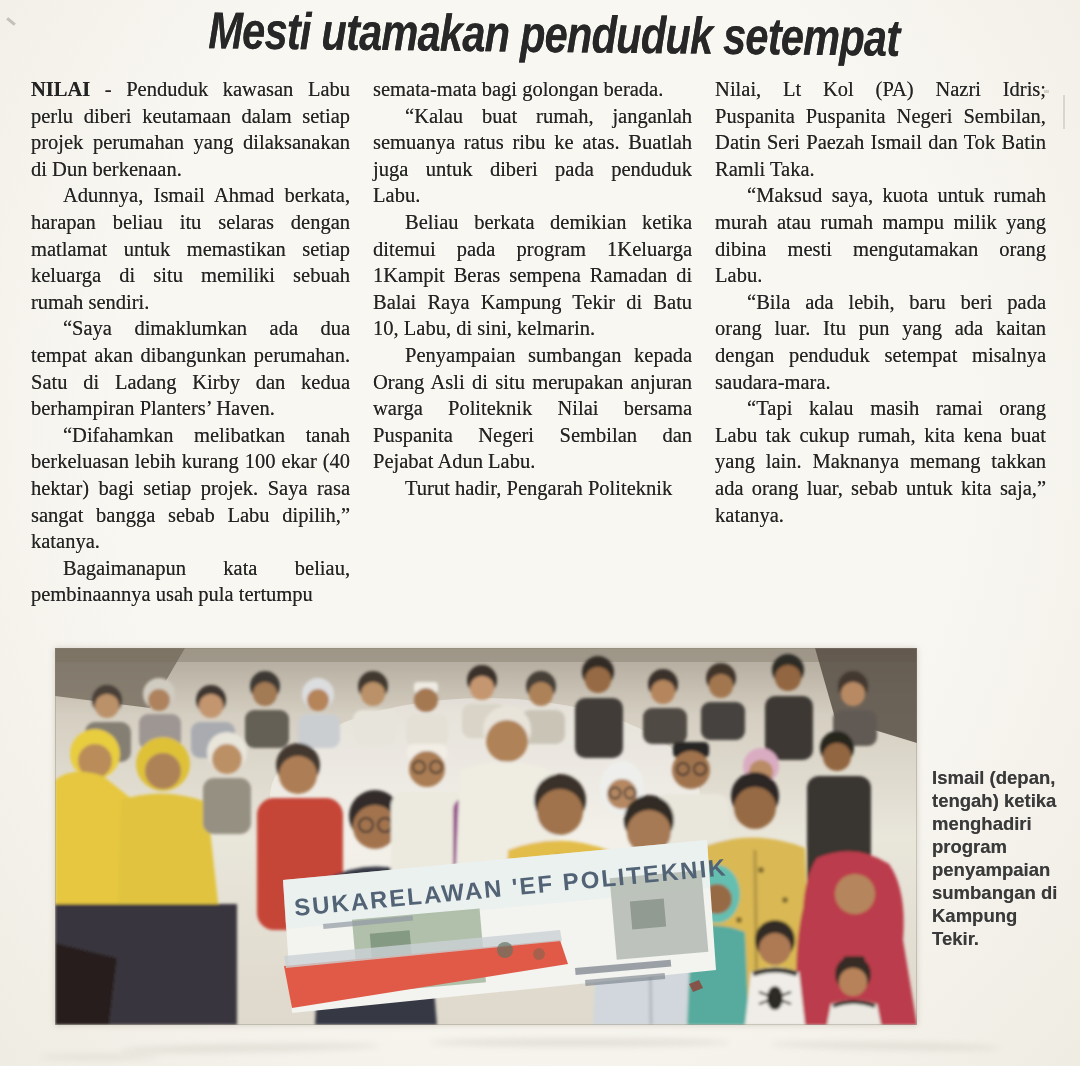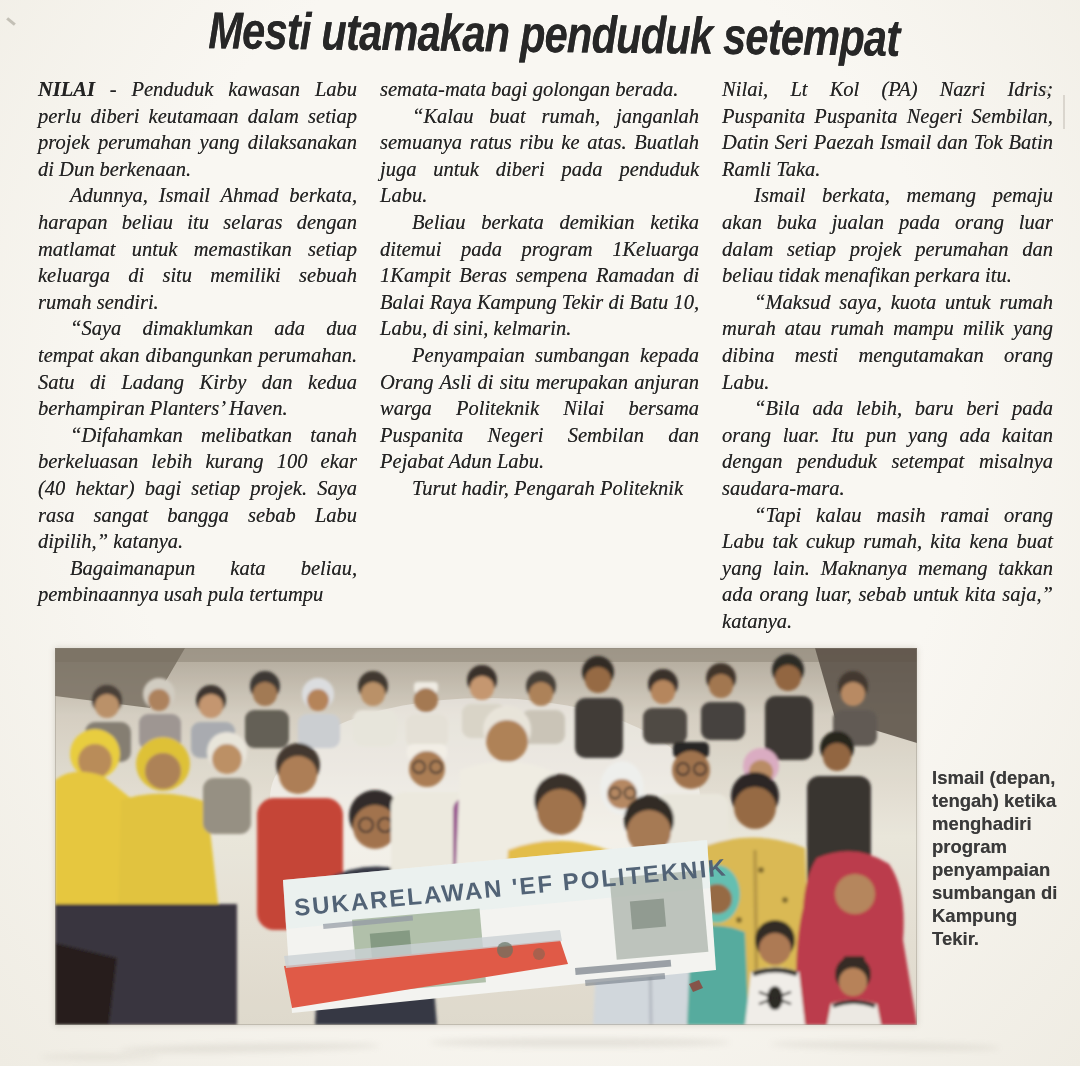--- a/index.html
+++ b/index.html
@@ -22,22 +22,22 @@
     font-family:"Liberation Sans", sans-serif;
     font-weight:bold;font-style:italic;
     font-size:52px;letter-spacing:-1px;
     color:#272727;
     transform:scaleX(0.80) rotate(0.5deg);
     white-space:nowrap;
     text-shadow:0 0 0.6px rgba(40,40,40,0.8);
   }
   
   .article{
-    position:absolute;top:76px;left:38px;width:1015px;
-    display:flex;gap:23px;font-style:italic;
+    position:absolute;top:76px;left:31px;width:1015px;
+    display:flex;gap:23px;
   }
   .col{
     width:323px;
     font-size:20.5px;line-height:26.6px;
     text-align:justify;
     color:#232323;
     text-shadow:0 0 0.5px rgba(35,35,35,0.65);
   }
   .col:last-child{width:335px;}
   .col p{margin:0;text-indent:32px;}
@@ -80,21 +80,20 @@
     </div>
     <div class="col">
       <p class="noindent">semata-mata bagi golongan berada.</p>
       <p>“Kalau buat rumah, janganlah semuanya ratus ribu ke atas. Buatlah juga untuk diberi pada penduduk Labu.</p>
       <p>Beliau berkata demikian ketika ditemui pada program 1Keluarga 1Kampit Beras sempena Ramadan di Balai Raya Kampung Tekir di Batu 10, Labu, di sini, kelmarin.</p>
       <p>Penyampaian sumbangan kepada Orang Asli di situ merupakan anjuran warga Politeknik Nilai bersama Puspanita Negeri Sembilan dan Pejabat Adun Labu.</p>
       <p>Turut hadir, Pengarah Politeknik</p>
     </div>
     <div class="col">
       <p class="noindent">Nilai, Lt Kol (PA) Nazri Idris; Puspanita Puspanita Negeri Sembilan, Datin Seri Paezah Ismail dan Tok Batin Ramli Taka.</p>
-      <p>Ismail berkata, memang pemaju akan buka jualan pada orang luar dalam setiap projek perumahan dan beliau tidak menafikan perkara itu.</p>
       <p>“Maksud saya, kuota untuk rumah murah atau rumah mampu milik yang dibina mesti mengutamakan orang Labu.</p>
       <p>“Bila ada lebih, baru beri pada orang luar. Itu pun yang ada kaitan dengan penduduk setempat misalnya saudara-mara.</p>
       <p>“Tapi kalau masih ramai orang Labu tak cukup rumah, kita kena buat yang lain. Maknanya memang takkan ada orang luar, sebab untuk kita saja,” katanya.</p>
     </div>
   </div>
 
   <div class="photo">
     <svg viewBox="0 0 862 377" width="862" height="377" preserveAspectRatio="none">
       <defs>
         <linearGradient id="wallg" x1="0" x2="0" y1="0" y2="1">

